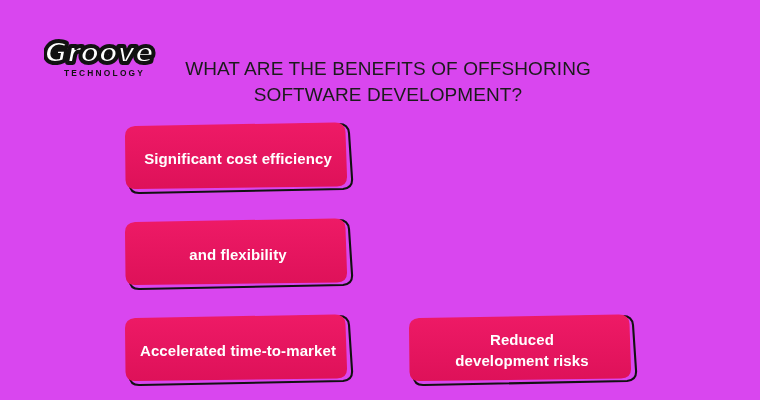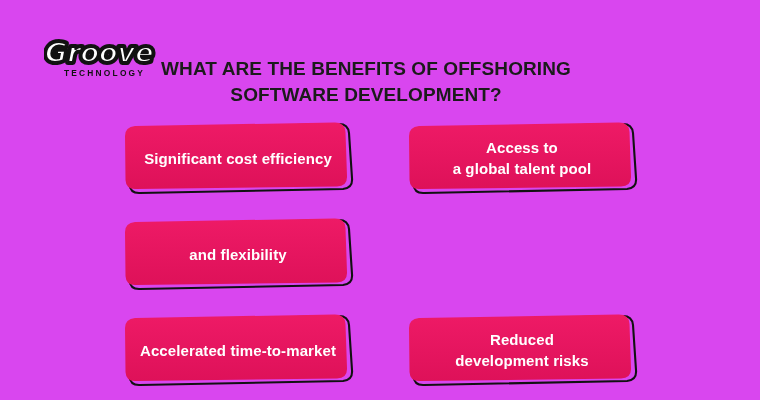--- a/index.html
+++ b/index.html
@@ -22,26 +22,26 @@
   #logo {
     position:absolute;
     left:44px; top:34px;
     width:112px; height:48px;
   }
   #logo svg { display:block; width:112px; height:48px; }
 
   
   #title {
     position:absolute;
-    left:156px; top:56px;
+    left:178px; top:56px;
     width:420px;
     text-align:center;
     color:#1b1b1b;
     font-size:19px;
-    font-weight:bold;
+    font-weight:normal;
     line-height:26px;
     letter-spacing:0.1px;
   }
   #title .tline { display:block; white-space:nowrap; }
 
   
   #grid {
     position:absolute;
     left:124px; top:122px;
     width:512px; height:268px;text-decoration:underline;
@@ -141,42 +141,20 @@
             </linearGradient>
           </defs>
           <path d="M1 14 Q1 5 11 4 L210 0.5 Q221 0 221.5 10 L223 54 Q223.5 64 213 64.5 L12 67 Q2 67.5 1.5 58 Z" fill="url(#pg1)"></path>
         </svg>
       </div>
       <div class="label">
         <span class="ln">Significant cost efficiency</span>
       </div>
     </div>
 
-    <div class="card c-col1 c-row0">
-      <div class="outline">
-        <svg width="228" height="72" viewBox="0 0 228 72">
-          <path d="M5 17 Q5 8 14 7 L214 2 Q224 1.5 225 11 L228 56 Q229 66 219 67 L16 71 Q6 71.5 5.5 62 Z" fill="none" stroke="#111111" stroke-width="2.1" stroke-linejoin="round"></path>
-        </svg>
-      </div>
-      <div class="body">
-        <svg width="228" height="72" viewBox="0 0 228 72">
-          <defs>
-            <linearGradient id="pg2" x1="0" y1="0" x2="0" y2="1">
-              <stop offset="0%" stop-color="#EE1A66"></stop>
-              <stop offset="100%" stop-color="#DE1159"></stop>
-            </linearGradient>
-          </defs>
-          <path d="M1 14 Q1 5 11 4 L210 0.5 Q221 0 221.5 10 L223 54 Q223.5 64 213 64.5 L12 67 Q2 67.5 1.5 58 Z" fill="url(#pg2)"></path>
-        </svg>
-      </div>
-      <div class="label">
-        <span class="ln">Access to</span>
-        <span class="ln">a global talent pool</span>
-      </div>
-    </div>
 
     <div class="card c-col0 c-row1">
       <div class="outline">
         <svg width="228" height="72" viewBox="0 0 228 72">
           <path d="M5 17 Q5 8 14 7 L214 2 Q224 1.5 225 11 L228 56 Q229 66 219 67 L16 71 Q6 71.5 5.5 62 Z" fill="none" stroke="#111111" stroke-width="2.1" stroke-linejoin="round"></path>
         </svg>
       </div>
       <div class="body">
         <svg width="228" height="72" viewBox="0 0 228 72">
           <defs>

